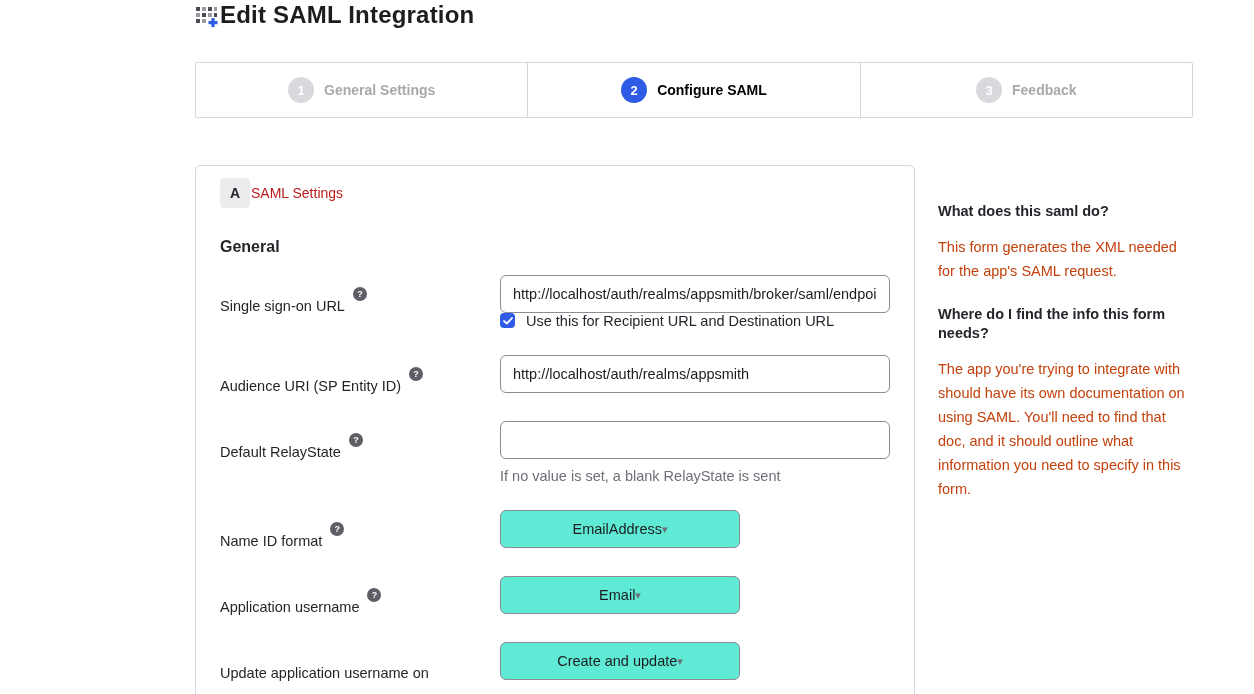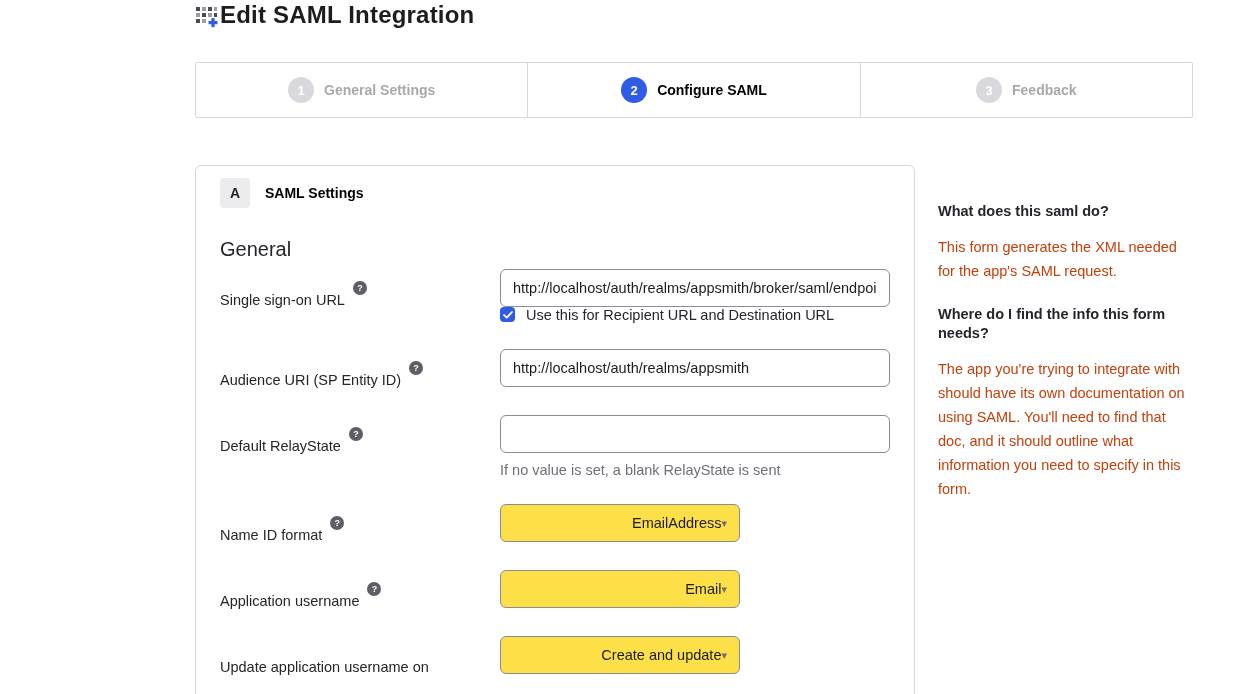--- a/index.html
+++ b/index.html
@@ -23,40 +23,40 @@
   .step.active .step-circle { background: #2e5ce6; }
   .step.active .step-label { color: #000000; }
 
   
   .panel { position: absolute; left: 195px; top: 165px; width: 720px; height: 580px;
     border: 1px solid #d7d7dc; border-radius: 6px; background: #fff; }
   .panel-body { padding: 12px 24px; }
   .panel-head { display: flex; align-items: center; }
   .panel-badge { width: 30px; height: 30px; border-radius: 4px; background: #ececee;
     display: flex; align-items: center; justify-content: center; font-size: 14px; font-weight: 700; color: #25252b; }
-  .panel-title { margin-left: 15px; font-size: 14px; font-weight: 700; color: #000000; }
-  .section-heading { margin: 30px 0 8px 0; font-size: 20px; font-weight: 400; color: #25252b; }
+  .panel-title { margin-left: 1px; font-size: 14px; font-weight: 400; color: #b91c1c; }
+  .section-heading { margin: 30px 0 19px 0; font-size: 16px; font-weight: 700; color: #25252b; }
 
   .form-row { display: grid; grid-template-columns: 280px 1fr; margin-bottom: 26px; }
   .field-label { padding-top: 10px; font-size: 14.5px; color: #25252b; display: flex; align-items: flex-start; }
   .field-label .label-text { line-height: 18px; margin-top: 12px; }
   .help-icon { width: 14px; height: 14px; margin-left: 8px; margin-top: 2px; border-radius: 50%;
     background: #5e5e66; color: #ffffff; font-size: 9px; font-weight: 700; display: inline-flex;
     align-items: center; justify-content: center; flex: 0 0 auto; cursor: pointer; }
   .text-input { width: 390px; height: 38px; border: 1px solid #8c8c96; border-radius: 6px;
     padding: 0 12px; font-size: 14.5px; color: #1d1d21; font-family: inherit; background: #fff; outline: none; }
   .checkbox-row { display: flex; align-items: flex-start; margin-top: 0; cursor: pointer; }
   .checkbox { width: 15px; height: 15px; border-radius: 4px; background: #2e5ce6; display: inline-flex;
     align-items: center; justify-content: center; flex: 0 0 auto; }
   .checkbox svg { display: block; }
   .checkbox-label { margin-left: 11px; font-size: 14.5px; color: #25252b; }
   .hint { margin-top: 9px; font-size: 14.5px; color: #6e6e78; }
   .select { width: 240px; height: 38px; border: 1px solid #8c8c96; border-radius: 6px;
-    padding: 0 12px; display: flex; align-items: center; justify-content: flex-end;
-    font-size: 14.5px; color: #1d1d21; background: #fde047; cursor: pointer; }
+    padding: 0 12px; display: flex; align-items: center; justify-content: center;
+    font-size: 14.5px; color: #1d1d21; background: #5eead4; cursor: pointer; }
   .select .caret { font-size: 11px; color: #6e6e78; line-height: 1; }
 
   
   .help-sidebar { position: absolute; left: 938px; top: 202px; width: 256px; }
   .help-q { font-size: 14.5px; font-weight: 700; color: #25252b; line-height: 19px; margin-bottom: 14px; }
   .help-a { font-size: 14.5px; color: #c2410c; line-height: 24px; margin-bottom: 22px; }
 </style>
 </head>
 <body>
 

